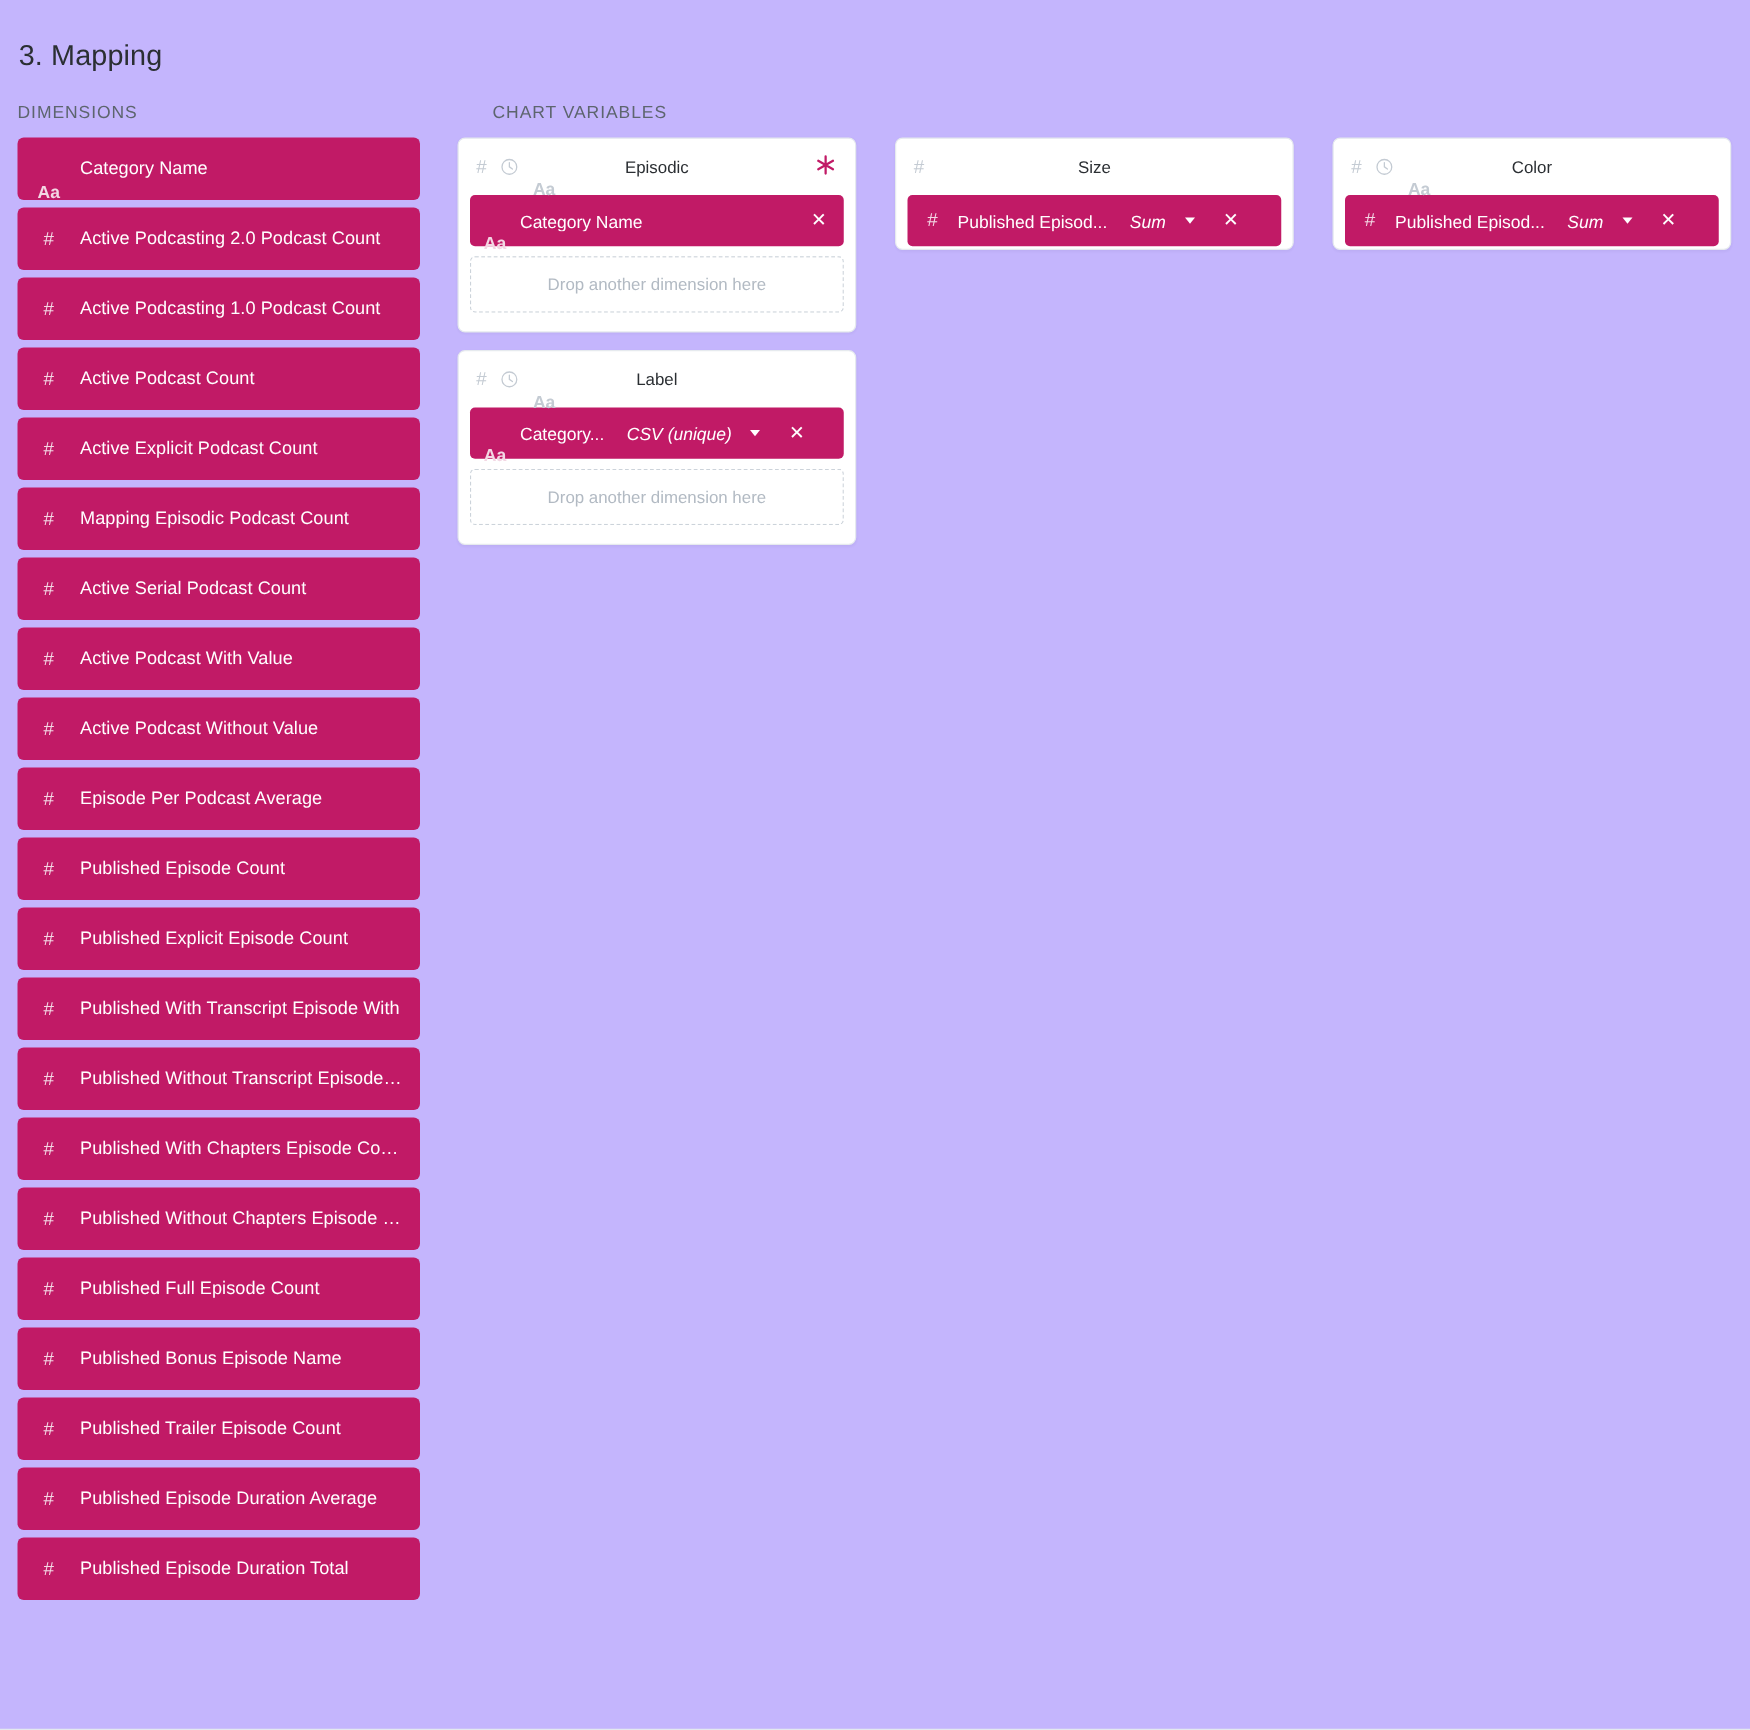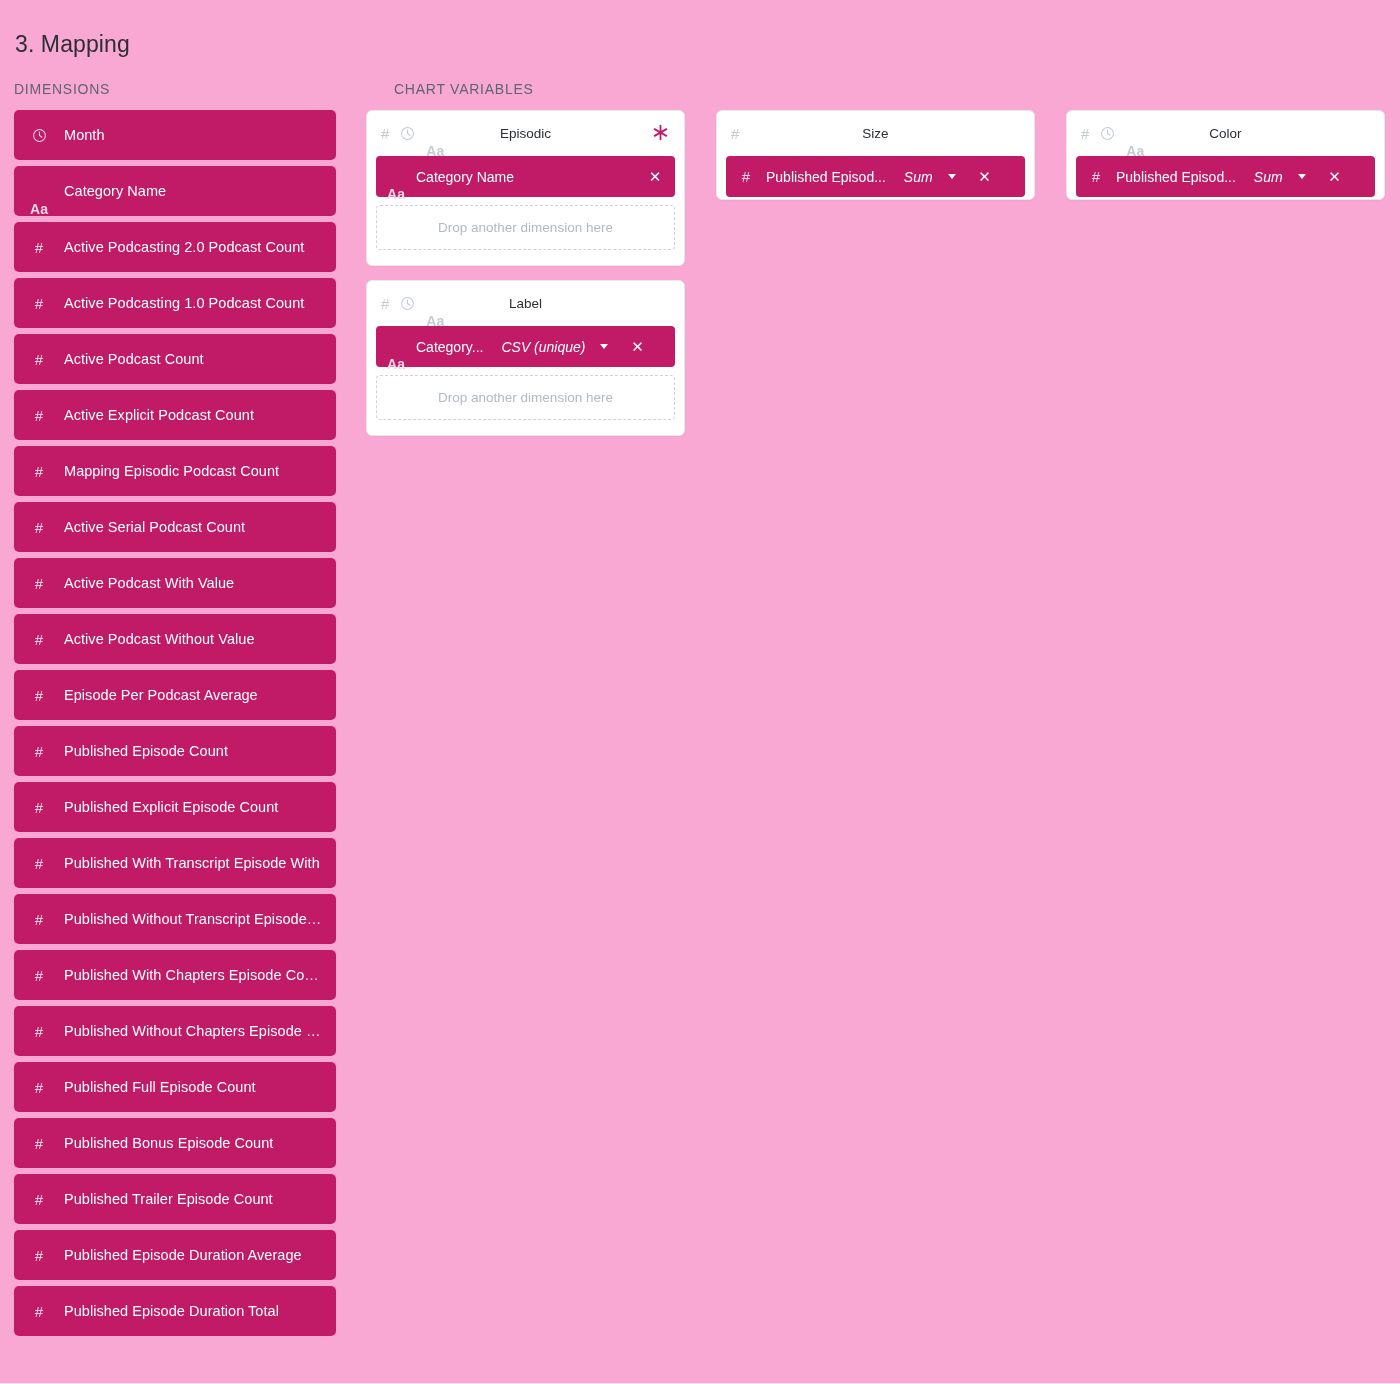--- a/index.html
+++ b/index.html
@@ -9,21 +9,21 @@
     height: 1384px;
     background: #f4f7fa;
     font-family: "Liberation Sans", sans-serif;
     -webkit-font-smoothing: antialiased;
   }
 
   .page {
     position: relative;
     width: 1400px;
     height: 1384px;
-    background: #f9a8d4;
+    background: #c4b5fd;
     border-bottom: 1px solid #e4e9ef;
     overflow: hidden;
   }
 
   
   .page-title {
     position: absolute;
     left: 15px;
     top: 31px;
     font-size: 23px;
@@ -242,29 +242,20 @@
 
 <div class="page">
 
   <div class="page-title">3. Mapping</div>
 
   <div class="section-label lbl-dimensions">DIMENSIONS</div>
   <div class="section-label lbl-chartvars">CHART VARIABLES</div>
 
   <div class="dimensions" id="dimensions-list">
       <div class="dim-pill">
-        <span class="icon-slot glyph-clock">
-          <svg width="15" height="15" viewBox="0 0 16 16" fill="none" stroke="currentColor" stroke-width="1.1">
-            <circle cx="8" cy="8" r="6.3"></circle>
-            <path d="M8 4.3V8l2.6 1.9" stroke-linecap="round"></path>
-          </svg>
-        </span>
-        <span class="dim-text">Month</span>
-      </div>
-      <div class="dim-pill">
         <span class="icon-slot glyph-aa">Aa</span>
         <span class="dim-text">Category Name</span>
       </div>
       <div class="dim-pill">
         <span class="icon-slot glyph-hash">#</span>
         <span class="dim-text">Active Podcasting 2.0 Podcast Count</span>
       </div>
       <div class="dim-pill">
         <span class="icon-slot glyph-hash">#</span>
         <span class="dim-text">Active Podcasting 1.0 Podcast Count</span>
@@ -320,21 +311,21 @@
       <div class="dim-pill">
         <span class="icon-slot glyph-hash">#</span>
         <span class="dim-text">Published Without Chapters Episode Co...</span>
       </div>
       <div class="dim-pill">
         <span class="icon-slot glyph-hash">#</span>
         <span class="dim-text">Published Full Episode Count</span>
       </div>
       <div class="dim-pill">
         <span class="icon-slot glyph-hash">#</span>
-        <span class="dim-text">Published Bonus Episode Count</span>
+        <span class="dim-text">Published Bonus Episode Name</span>
       </div>
       <div class="dim-pill">
         <span class="icon-slot glyph-hash">#</span>
         <span class="dim-text">Published Trailer Episode Count</span>
       </div>
       <div class="dim-pill">
         <span class="icon-slot glyph-hash">#</span>
         <span class="dim-text">Published Episode Duration Average</span>
       </div>
       <div class="dim-pill">

